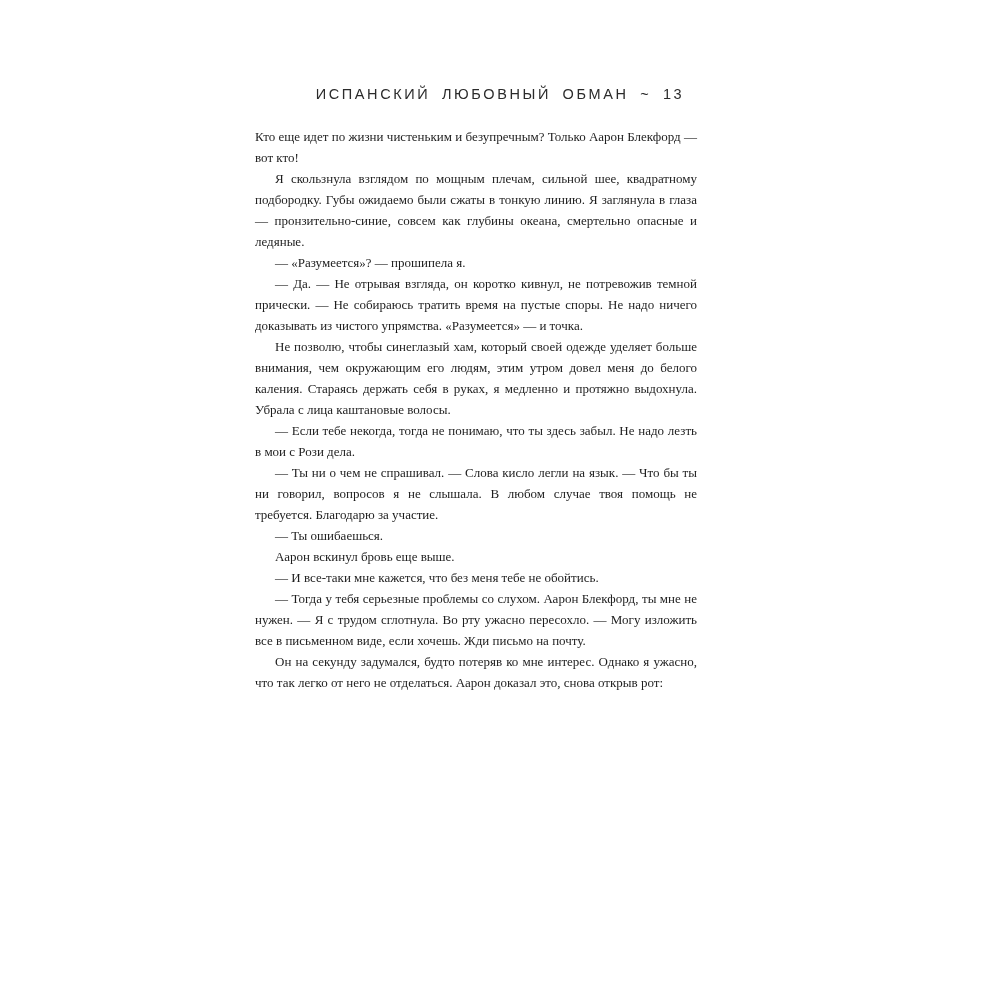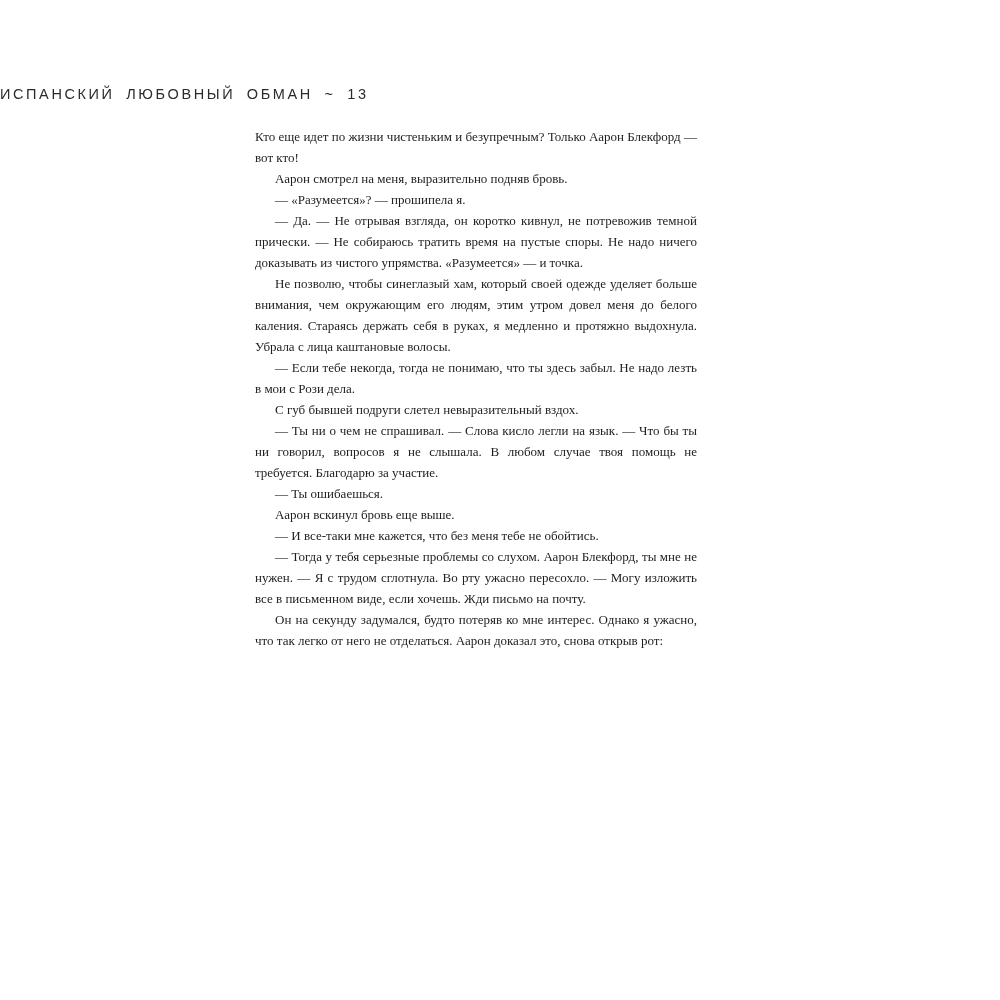--- a/index.html
+++ b/index.html
@@ -19,21 +19,21 @@
     height: 1000px;
     background: var(--bg);
     overflow: hidden;
     font-family: "Liberation Serif", serif;
   }
   .running-header {
     position: absolute;
     top: 86px;
     left: 0;
     width: 1000px;
-    text-align: left;
+    text-align: center;
     font-family: "Liberation Sans", sans-serif;
     font-size: 14.5px;
     font-weight: 400;
     letter-spacing: 2.6px;
     word-spacing: 5px;
     color: var(--header);
     white-space: nowrap;
   }
   .text-column {
     position: absolute;
@@ -56,26 +56,25 @@
     text-indent: 20px;
   }
 </style>
 </head>
 <body>
 
 <div class="page">
   <div class="running-header">ИСПАНСКИЙ ЛЮБОВНЫЙ ОБМАН ~ 13</div>
   <div class="text-column">
       <p class="para">Кто еще идет по жизни чистеньким и безупречным? Только Аарон Блекфорд — вот кто!</p>
-      <p class="para indent">Аарон смотрел на меня, выразительно подняв бровь.</p>
+      <p class="para indent">Я скользнула взглядом по мощным плечам, сильной шее, квадратному подбородку. Губы ожидаемо были сжаты в тонкую линию. Я заглянула в глаза — пронзительно-синие, совсем как глубины океана, смертельно опасные и ледяные.</p>
       <p class="para indent">— «Разумеется»? — прошипела я.</p>
       <p class="para indent">— Да. — Не отрывая взгляда, он коротко кивнул, не по­тревожив темной прически. — Не собираюсь тратить время на пустые споры. Не надо ничего доказывать из чистого упрямства. «Разумеется» — и точка.</p>
       <p class="para indent">Не позволю, чтобы синеглазый хам, который своей оде­жде уделяет больше внимания, чем окружающим его людям, этим утром довел меня до белого каления. Стараясь держать себя в руках, я медленно и протяжно выдохнула. Убрала с лица каштановые волосы.</p>
       <p class="para indent">— Если тебе некогда, тогда не понимаю, что ты здесь забыл. Не надо лезть в мои с Рози дела.</p>
-      <p class="para indent">С губ бывшей подруги слетел невыразительный вздох.</p>
       <p class="para indent">— Ты ни о чем не спрашивал. — Слова кисло легли на язык. — Что бы ты ни говорил, вопросов я не слышала. В лю­бом случае твоя помощь не требуется. Благодарю за участие.</p>
       <p class="para indent">— Ты ошибаешься.</p>
       <p class="para indent">Аарон вскинул бровь еще выше.</p>
       <p class="para indent">— И все-таки мне кажется, что без меня тебе не обойтись.</p>
       <p class="para indent">— Тогда у тебя серьезные проблемы со слухом. Аарон Блекфорд, ты мне не нужен. — Я с трудом сглотнула. Во рту ужасно пересохло. — Могу изложить все в письменном виде, если хочешь. Жди письмо на почту.</p>
       <p class="para indent">Он на секунду задумался, будто потеряв ко мне интерес. Однако я ужасно, что так легко от него не отделаться. Аарон доказал это, снова открыв рот:</p>
     </div>
 </div>
 
 </body></html>

